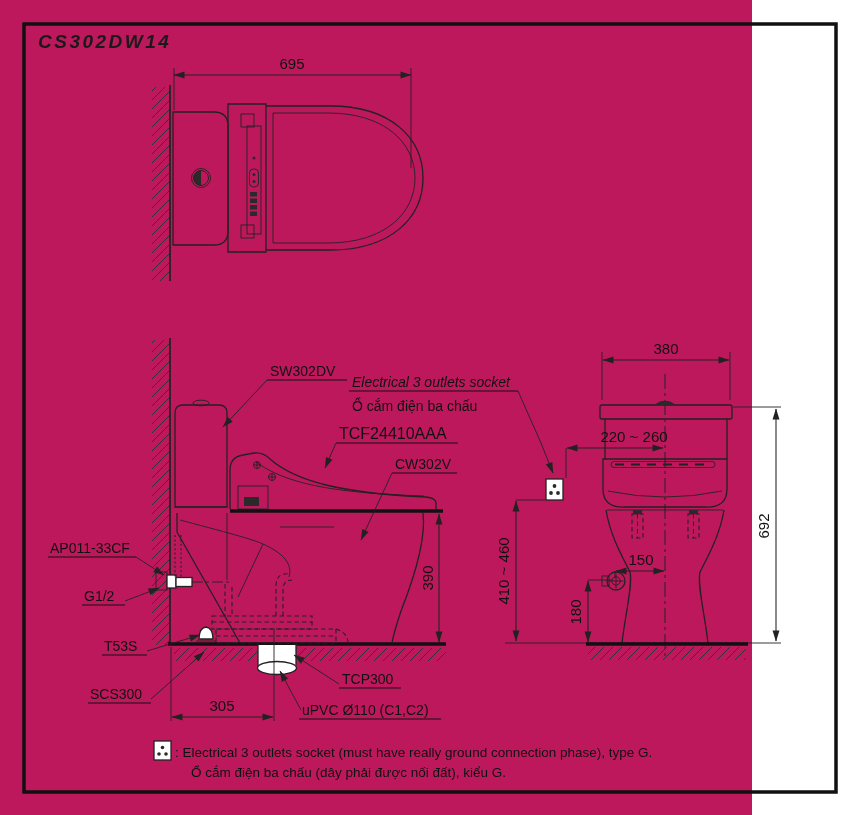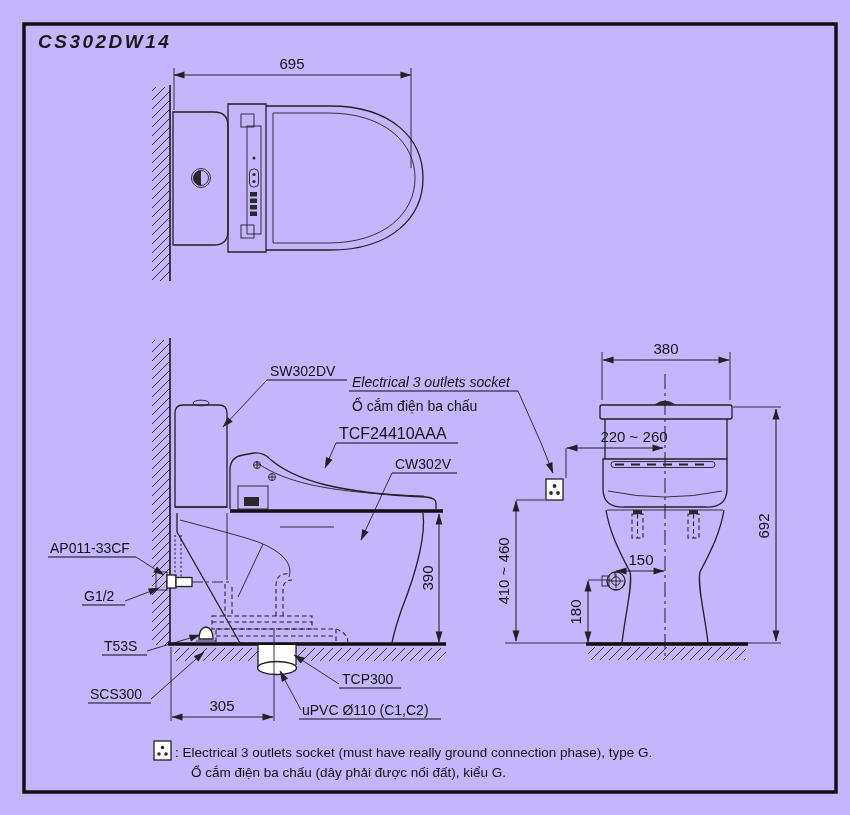--- a/index.html
+++ b/index.html
@@ -1,16 +1,16 @@
 <!DOCTYPE html>
 <html><head>
 <meta charset="utf-8">
 <style>
   html,body{margin:0;padding:0;background:#fff;}
-  .page{position:relative;width:850px;height:815px;background:#c4b5fd;font-family:"Liberation Sans","DejaVu Sans",sans-serif;}
+  .page{position:relative;width:752px;height:815px;background:#be185d;font-family:"Liberation Sans","DejaVu Sans",sans-serif;}
   svg{display:block}
   .ln{stroke:#222;stroke-width:1.3;fill:none}
   .ln2{stroke:#222;stroke-width:1.7;fill:none}
   .thin{stroke:#222;stroke-width:0.9;fill:none}
   .thk{stroke:#111;stroke-width:3.6;fill:none}
   .dimln{stroke:#222;stroke-width:1.05;fill:none}
   .hid{stroke:#222;stroke-width:1.05;fill:none;stroke-dasharray:4.5 3}
   .dot{stroke:#222;stroke-width:1.05;fill:none;stroke-dasharray:2 2.4}
   .cl{stroke:#222;stroke-width:1;fill:none;stroke-dasharray:15 4 3 4}
   .wh{fill:#fff;stroke:#222;stroke-width:1.3}

